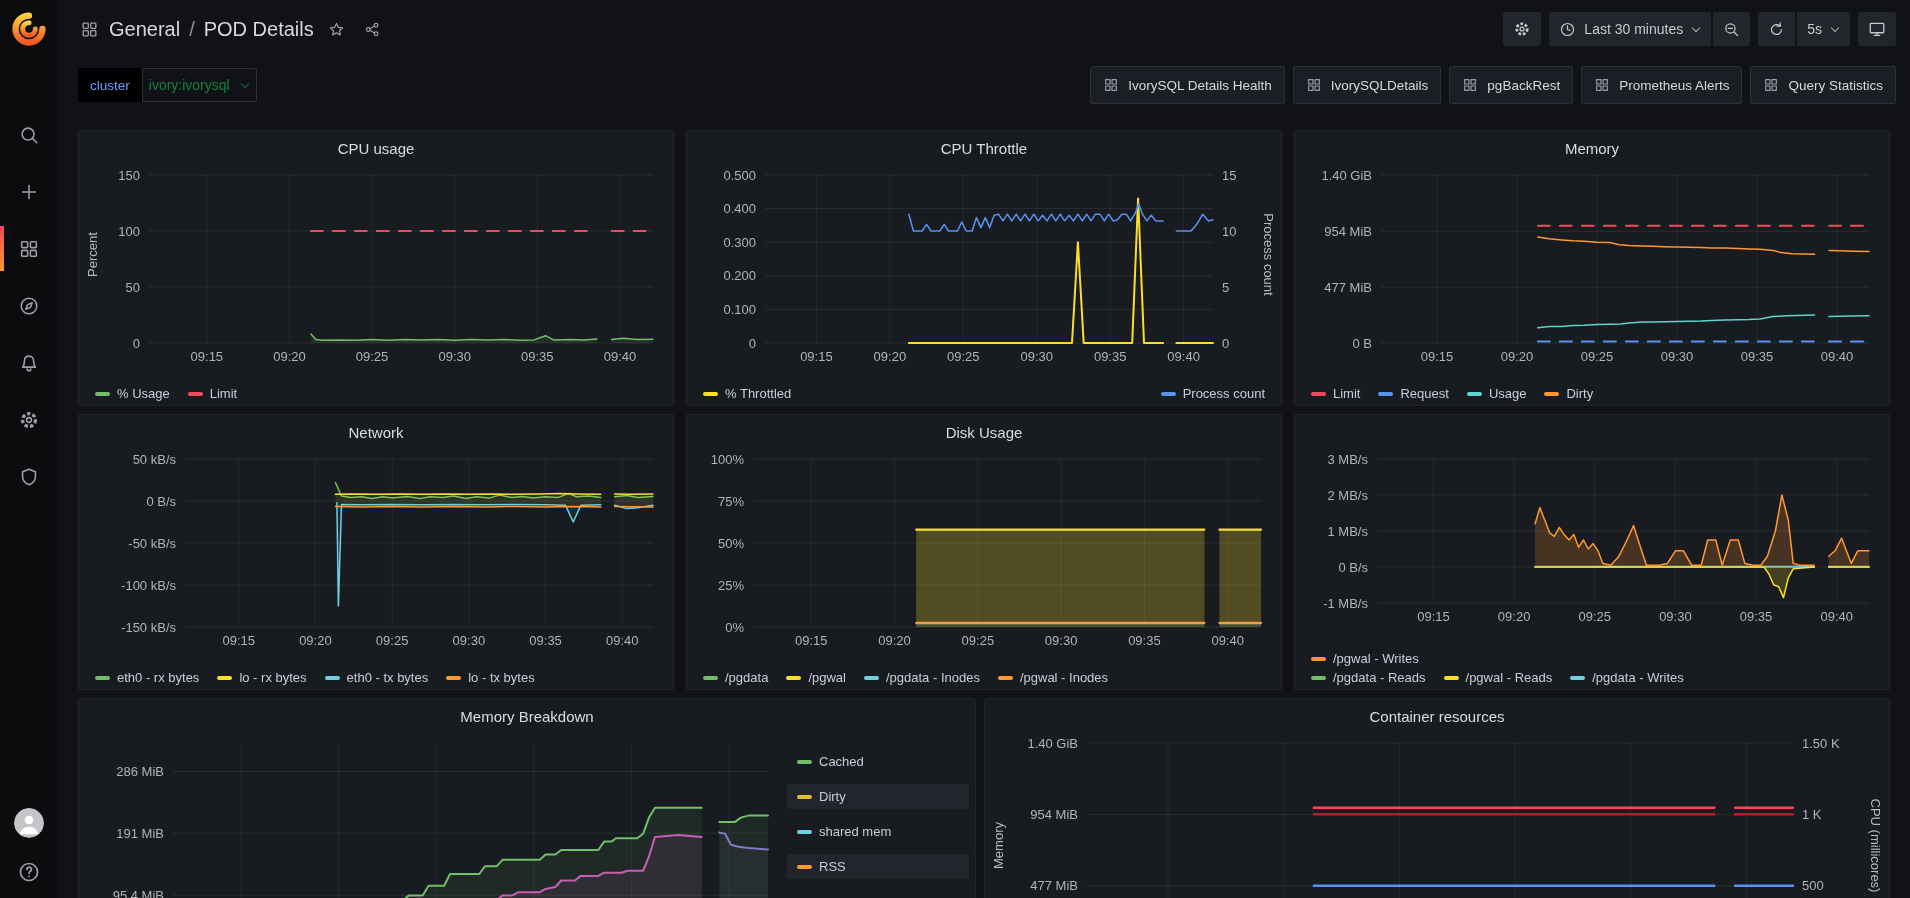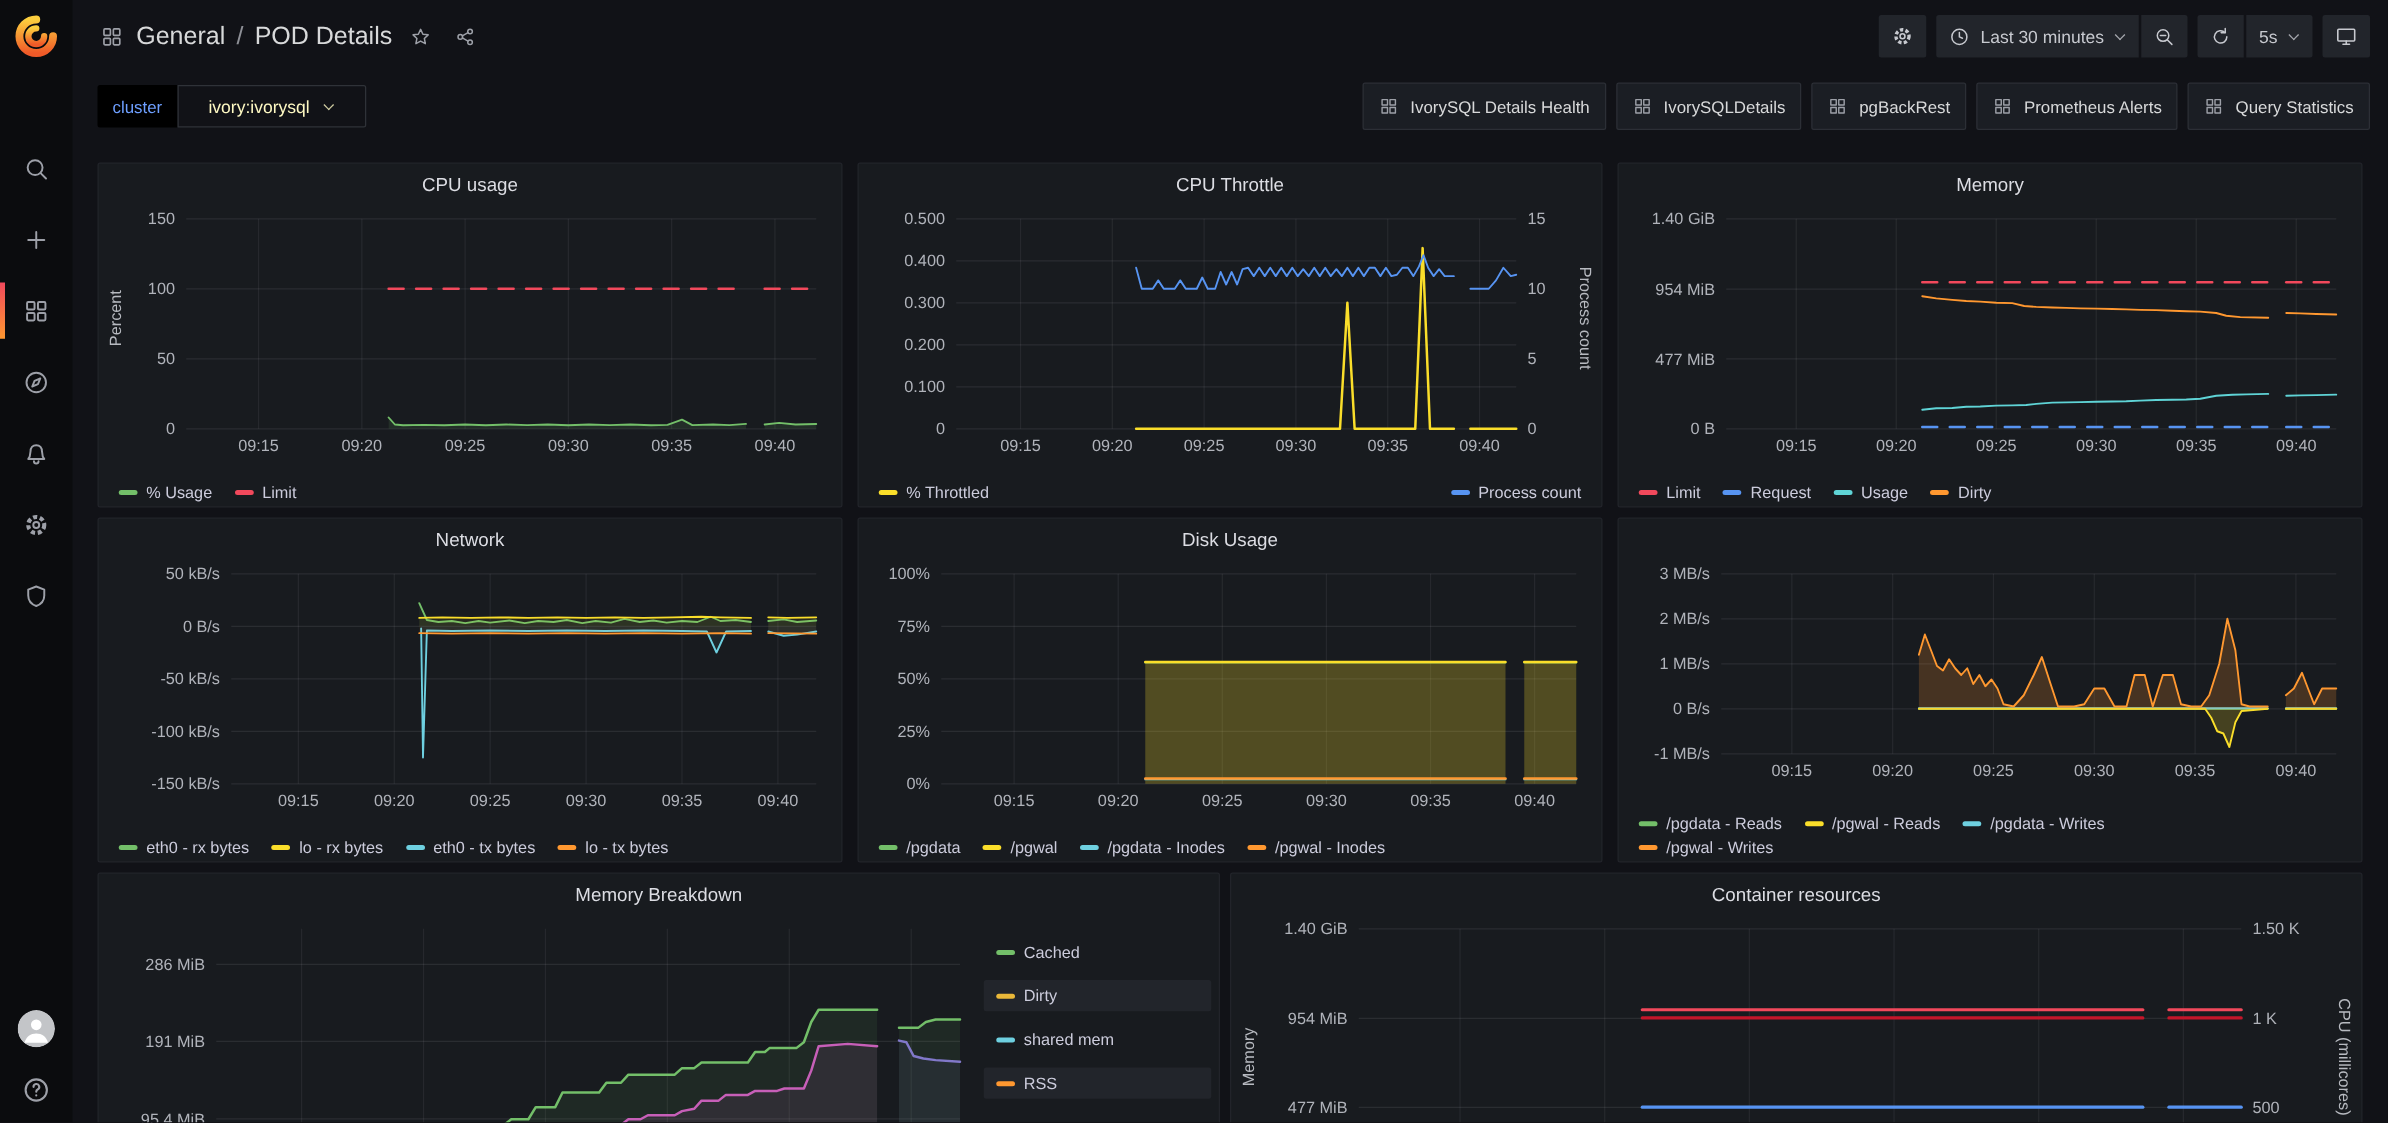--- a/index.html
+++ b/index.html
@@ -31,22 +31,22 @@
   .tgroup .tbtn:last-child{border-radius:0 2px 2px 0}
   .caret{width:10px;height:10px;position:relative;opacity:.8}
   .caret::after{content:"";position:absolute;left:2px;top:1px;width:5px;height:5px;
         border-right:1.5px solid currentColor;border-bottom:1.5px solid currentColor;transform:rotate(45deg)}
   
   #submenu{position:absolute;left:58px;top:62px;right:0;height:46px;display:flex;align-items:center;
            padding:0 14px 0 20px;}
   .chip{display:flex;align-items:center;margin-right:10px}
   .chip-label{height:34px;display:flex;align-items:center;padding:0 12px;background:#000000;
            color:#6e9fff;font-size:13.5px;font-weight:500;border-radius:2px 0 0 2px;cursor:pointer}
-  .chip-value{height:32px;display:flex;align-items:center;gap:10px;padding:0 24px;background:#111217;
-           border:1px solid #2f3238;color:#fef9c3;font-size:14px;border-radius:0 2px 2px 0;cursor:pointer}
+  .chip-value{height:32px;display:flex;align-items:center;gap:10px;padding:0 6px;background:#111217;
+           border:1px solid #2f3238;color:#15803d;font-size:14px;border-radius:0 2px 2px 0;cursor:pointer}
   #dash-links{margin-left:auto;display:flex;gap:8px}
   .dl{height:36px;background:#1b1e24;border:1px solid #2c2f36;border-radius:2px;display:flex;
       align-items:center;gap:9px;padding:0 12px;font-size:13.5px;font-weight:500;color:#d8d9da;cursor:pointer}
   
   .panel{position:absolute;background:#181b1f;border:1px solid #22242a;border-radius:2px;}
   .panel-title{height:34px;display:flex;align-items:center;justify-content:center;font-size:15px;
       font-weight:500;color:#dcdde3;cursor:pointer}
   .chart-body{position:absolute;left:0;right:0;}
   .tick{fill:#b0b3ba;font-size:13px;font-family:"Liberation Sans",sans-serif}
   .ax-title{position:absolute;width:18px;display:flex;align-items:center;justify-content:center;
@@ -593,36 +593,36 @@
             <polyline points="533.7,118.0 574.0,118.0" fill="none" stroke="#fade2a" stroke-width="1.5" stroke-linejoin="round" stroke-linecap="round"></polyline>
             <path d="M240.1 118.0L240.1 74.8L244.9 58.6L249.8 71.2L254.6 83.8L259.4 87.4L264.3 78.4L269.1 85.6L274.0 91.0L278.8 85.6L283.6 98.2L288.5 91.0L293.3 100.0L298.2 94.6L303.0 101.8L307.8 114.4L315.9 116.2L324.0 107.2L332.0 91.0L338.5 76.6L344.9 96.4L351.4 116.2L364.3 116.2L372.4 114.4L380.4 101.8L388.5 101.8L396.6 116.2L406.2 116.2L412.7 91.0L420.8 91.0L427.2 116.2L435.3 91.0L443.3 91.0L449.8 114.4L457.9 116.2L465.9 116.2L472.4 107.2L480.4 82.0L486.9 46.0L493.3 71.2L498.2 114.4L504.6 116.2L519.2 116.2L519.2 118.0Z" fill="#ff9830" fill-opacity="0.2" stroke="none"></path>
             <polyline points="240.1,74.8 244.9,58.6 249.8,71.2 254.6,83.8 259.4,87.4 264.3,78.4 269.1,85.6 274.0,91.0 278.8,85.6 283.6,98.2 288.5,91.0 293.3,100.0 298.2,94.6 303.0,101.8 307.8,114.4 315.9,116.2 324.0,107.2 332.0,91.0 338.5,76.6 344.9,96.4 351.4,116.2 364.3,116.2 372.4,114.4 380.4,101.8 388.5,101.8 396.6,116.2 406.2,116.2 412.7,91.0 420.8,91.0 427.2,116.2 435.3,91.0 443.3,91.0 449.8,114.4 457.9,116.2 465.9,116.2 472.4,107.2 480.4,82.0 486.9,46.0 493.3,71.2 498.2,114.4 504.6,116.2 519.2,116.2" fill="none" stroke="#ff9830" stroke-width="1.5" stroke-linejoin="round" stroke-linecap="round"></polyline>
             <path d="M533.7 118.0L533.7 107.2L540.1 101.8L546.6 89.2L551.4 101.8L556.3 114.4L562.7 101.8L574.0 101.8L574.0 118.0Z" fill="#ff9830" fill-opacity="0.2" stroke="none"></path>
             <polyline points="533.7,107.2 540.1,101.8 546.6,89.2 551.4,101.8 556.3,114.4 562.7,101.8 574.0,101.8" fill="none" stroke="#ff9830" stroke-width="1.5" stroke-linejoin="round" stroke-linecap="round"></polyline>
           </svg>
         </div>
         <div class="legend">
           <div class="legend-row">
             <div class="li">
+              <span class="sw" style="background: rgb(255, 152, 48);"></span>
+              <span>/pgwal - Writes</span>
+            </div>
+          </div>
+          <div class="legend-row">
+            <div class="li">
               <span class="sw" style="background: rgb(115, 191, 105);"></span>
               <span>/pgdata - Reads</span>
             </div>
             <div class="li">
               <span class="sw" style="background: rgb(250, 222, 42);"></span>
               <span>/pgwal - Reads</span>
             </div>
             <div class="li">
               <span class="sw" style="background: rgb(110, 208, 224);"></span>
               <span>/pgdata - Writes</span>
-            </div>
-          </div>
-          <div class="legend-row">
-            <div class="li">
-              <span class="sw" style="background: rgb(255, 152, 48);"></span>
-              <span>/pgwal - Writes</span>
             </div>
           </div>
         </div>
       </section>
       <section class="panel" style="left: 78px; top: 698px; width: 896px; height: 286px;">
         <div class="panel-title">Memory Breakdown</div>
         <div class="chart-body" style="top: 34px; height: 250px; right: 195px;">
           <svg width="699" height="250">
             <line x1="162.27868852459017" x2="162.27868852459017" y1="10" y2="224" stroke="rgba(204,204,220,0.08)"></line>
             <text x="162.27868852459017" y="242" text-anchor="middle" class="tick">09:15</text>

